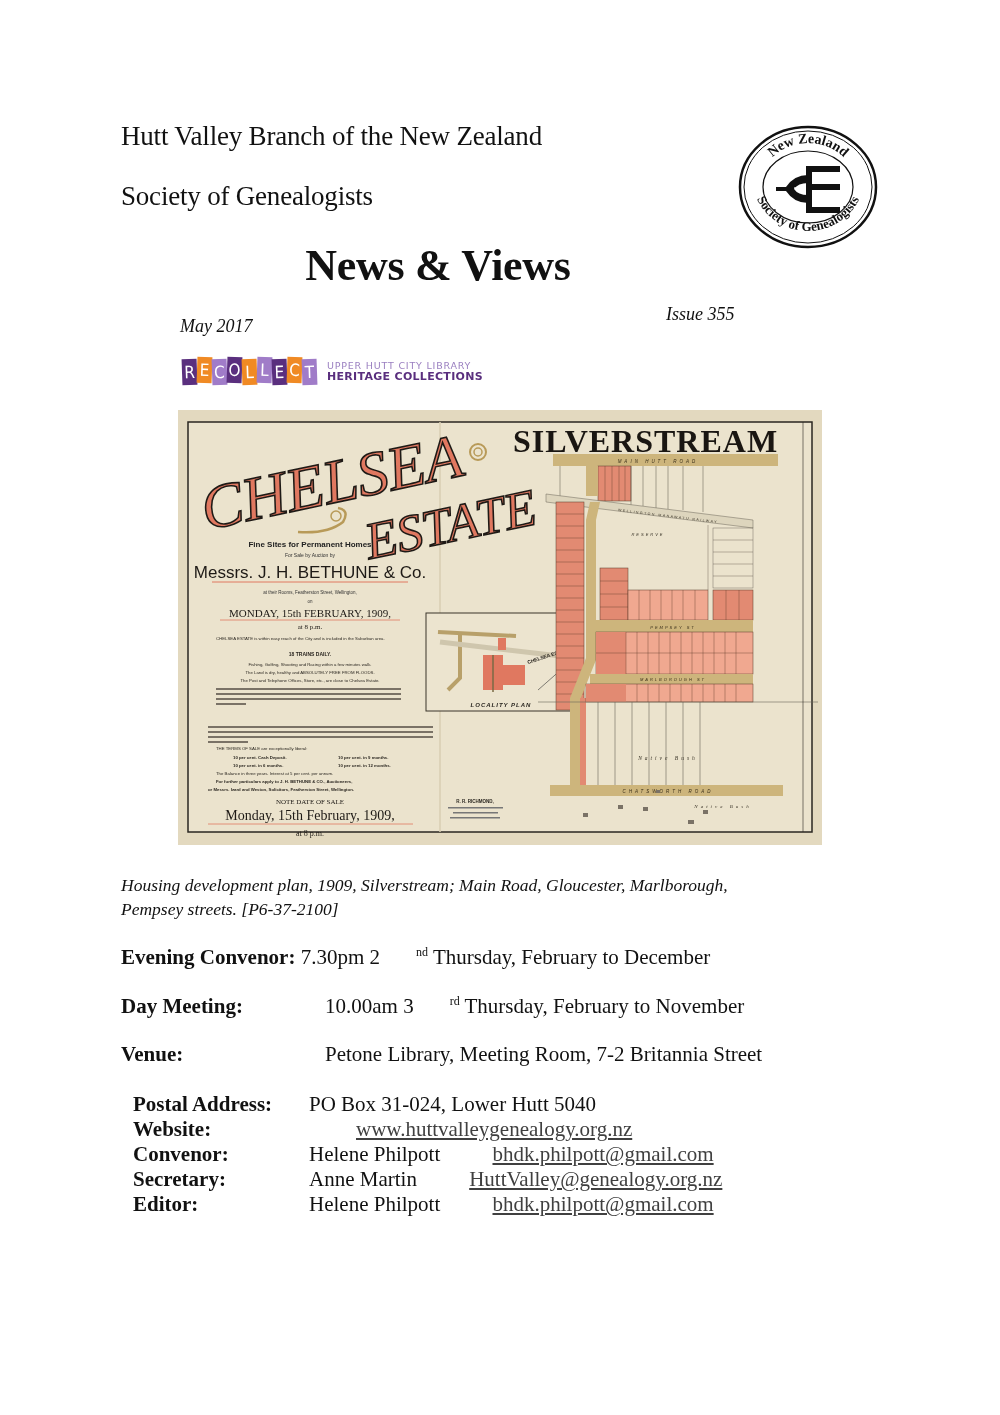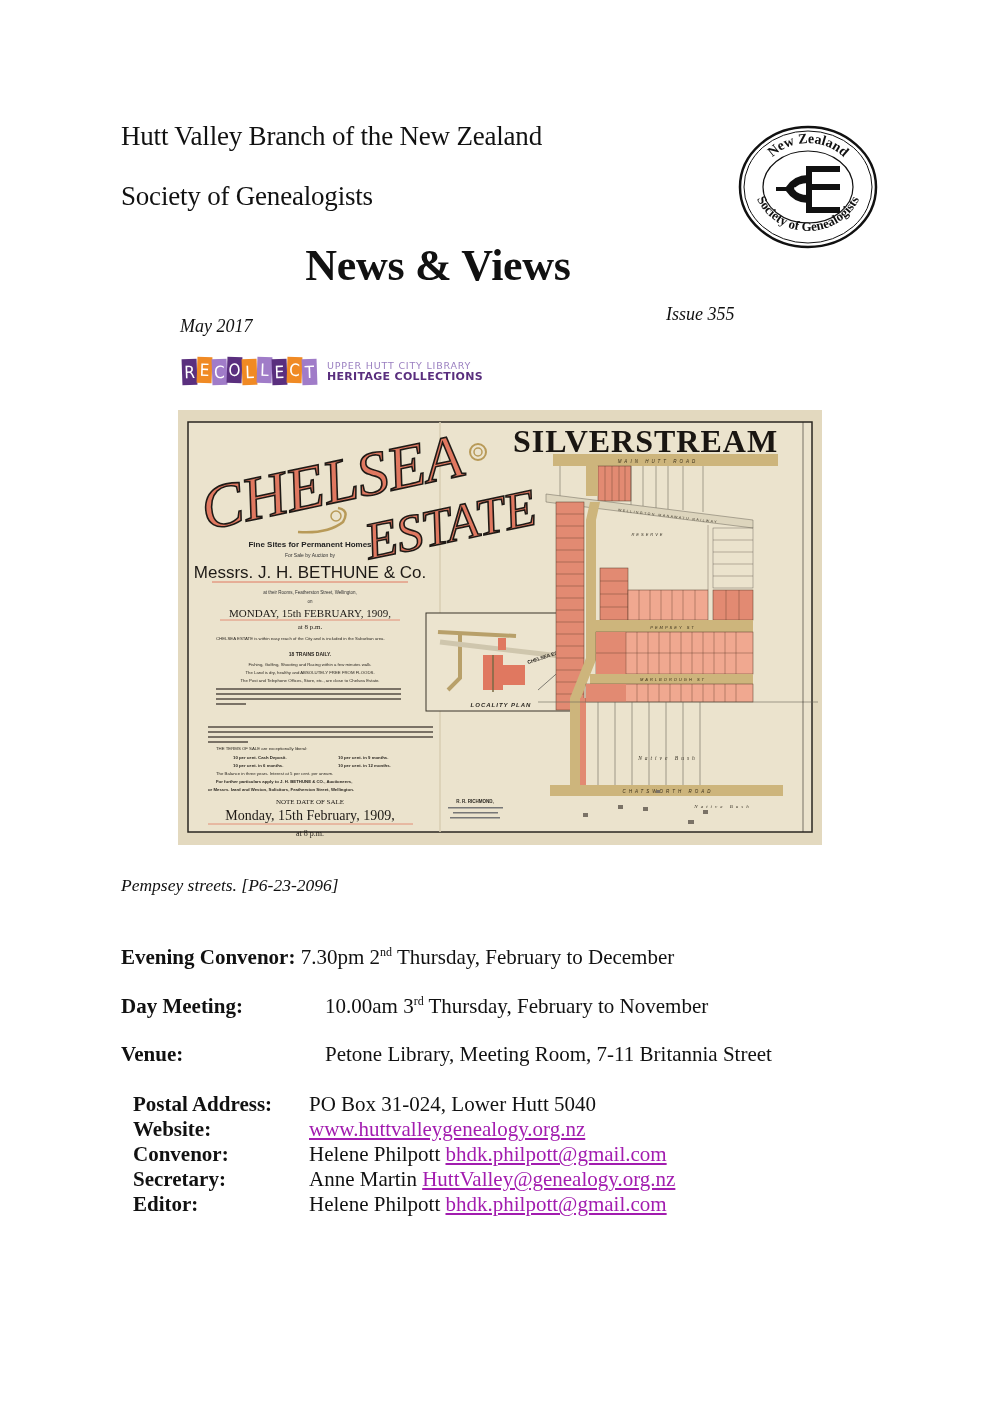--- a/index.html
+++ b/index.html
@@ -24,31 +24,31 @@
   #rc-text .l2 { font-size: 11px; color: #5a2f7e; letter-spacing: 0.3px; display: block; font-weight: bold; }
 
   
   #map { left: 178px; top: 410px; width: 644px; height: 435px; background: #e5dcc4; overflow: hidden; }
   #map svg { display: block; }
 
   #caption { left: 121px; top: 873px; font-size: 17.5px; font-style: italic; line-height: 24px; width: 700px; }
 
   .meeting-row { font-size: 21px; white-space: nowrap; }
   .meeting-row .label { font-weight: bold; }
-  .meeting-row sup { font-size: 12px; vertical-align: 8px; line-height: 0; }
+  .meeting-row sup { font-size: 12px; vertical-align: 8px; line-height: 0; margin-left: 36px; }
   #evening { left: 121px; top: 945px; }
   #day { left: 121px; top: 994px; }
   #day .value, #venue .value { position: absolute; left: 204px; top: 0; }
   #venue { left: 121px; top: 1042px; }
 
   #contacts { left: 121px; top: 1092px; font-size: 21px; line-height: 25px; }
   .c-row { position: relative; height: 25px; white-space: nowrap; }
   .c-row .label { font-weight: bold; position: absolute; left: 12px; }
   .c-row .value { position: absolute; left: 188px; }
-  a.link { color: #a21caf; text-decoration: underline; }
+  a.link { color: #404040; text-decoration: underline; margin-left: 47px; }
 </style>
 </head>
 <body>
 
 <div id="org1" class="abs org-line">Hutt Valley Branch of the New Zealand</div>
 <div id="org2" class="abs org-line">Society of Genealogists</div>
 
 <div id="logo" class="abs">
   <svg width="140" height="125" viewBox="0 0 140 125">
     <defs>
@@ -304,36 +304,37 @@
       <rect x="405" y="403" width="5" height="4"></rect>
         <rect x="510" y="410" width="6" height="4"></rect>
       <rect x="525" y="400" width="5" height="4"></rect>
         <rect x="478" y="380" width="4" height="3"></rect>
     </g>
     <line x1="625" y1="12" x2="625" y2="422" stroke="#2a2620" stroke-width="0.6"></line>
   </svg>
 </div>
 
 <div id="caption" class="abs">
-  <div>Pempsey streets. [P6-23-2096]</div>
+  <div>Housing development plan, 1909, Silverstream; Main Road, Gloucester, Marlborough,</div>
+  <div>Pempsey streets. [P6-37-2100]</div>
 </div>
 
 <div id="evening" class="abs meeting-row">
   <span class="label">Evening Convenor:</span>
   <span>7.30pm 2</span><sup>nd</sup><span> Thursday, February to December</span>
 </div>
 
 <div id="day" class="abs meeting-row">
   <span class="label">Day Meeting:</span>
   <span class="value"><span>10.00am 3</span><sup>rd</sup><span> Thursday, February to November</span></span>
 </div>
 
 <div id="venue" class="abs meeting-row">
   <span class="label">Venue:</span>
-  <span class="value">Petone Library, Meeting Room, 7-11 Britannia Street</span>
+  <span class="value">Petone Library, Meeting Room, 7-2 Britannia Street</span>
 </div>
 
 <div id="contacts" class="abs">
   <div class="c-row">
     <span class="label">Postal Address:</span>
     <span class="value">PO Box 31-024, Lower Hutt 5040</span>
   </div>
   <div class="c-row">
     <span class="label">Website:</span>
     <span class="value"><a class="link">www.huttvalleygenealogy.org.nz</a></span>

